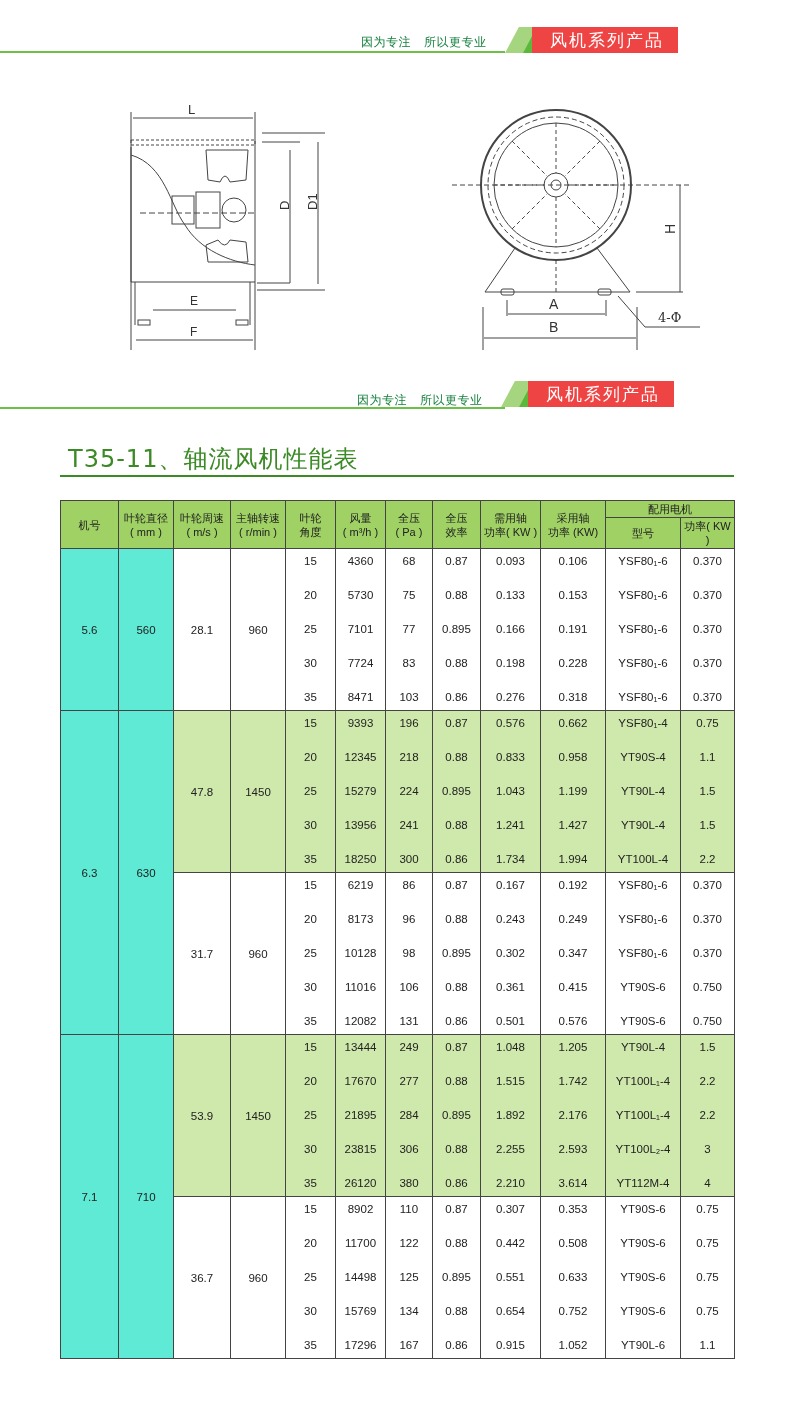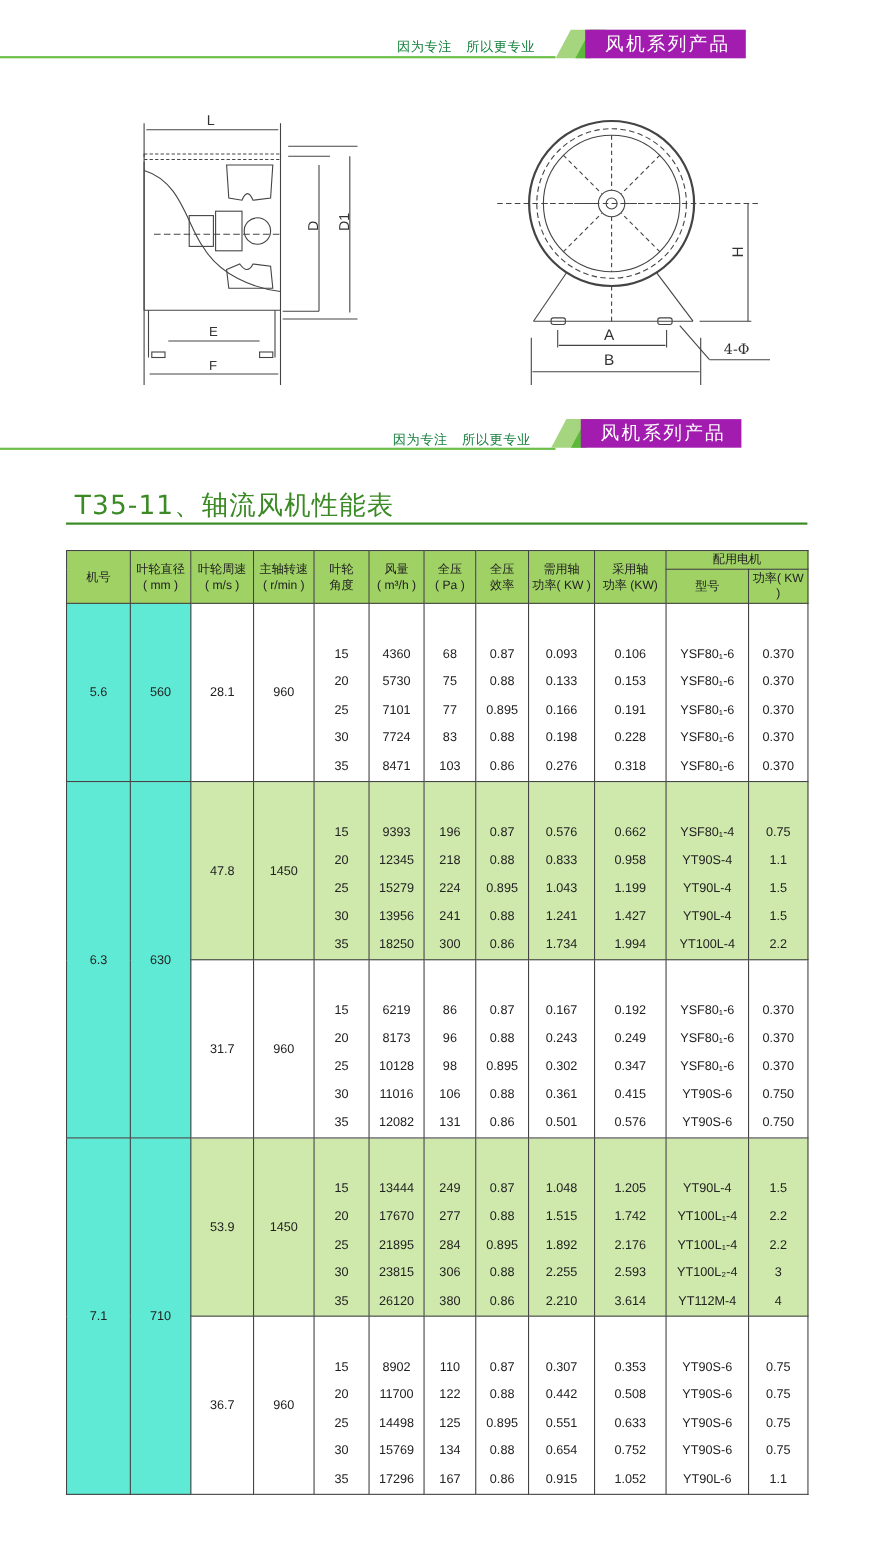--- a/index.html
+++ b/index.html
@@ -2,35 +2,35 @@
 <html><head>
 <meta charset="utf-8">
 <style>
   * { box-sizing: border-box; margin: 0; padding: 0; }
   body { width: 790px; height: 1417px; background: #ffffff; font-family: "DejaVu Sans", "Liberation Sans", sans-serif; position: relative; overflow: hidden; color: #222; }
 
   .banner { position: absolute; left: 0; width: 790px; height: 40px; }
   .banner .line { position: absolute; left: 0; width: 505px; height: 2px; background: #6cc04a; }
   .banner .slogan { position: absolute; font-size: 12px; color: #15803d; letter-spacing: 0.5px; white-space: pre; }
   .banner .tab-slant { position: absolute; width: 26px; height: 26px; background: #a5d57e; transform: skewX(-28deg); }
-  .banner .tab { position: absolute; height: 26px; background: #a21caf; color: #fff; font-size: 17px; line-height: 26px; padding-left: 18px; letter-spacing: 2px; }
+  .banner .tab { position: absolute; height: 26px; background: #ef4444; color: #fff; font-size: 17px; line-height: 26px; padding-left: 18px; letter-spacing: 2px; }
   .banner .tab-left { position: absolute; width: 14px; height: 26px; background: #5cb83a; transform: skewX(-28deg); }
 
   .drawings { position: absolute; left: 0; top: 80px; width: 790px; height: 290px; }
 
   .title { position: absolute; left: 68px; top: 443px; font-size: 24px; color: #3b8a25; letter-spacing: 1px; }
   .title-rule { position: absolute; left: 60px; top: 475px; width: 674px; height: 2px; background: #3b8a25; }
 
   table.perf { position: absolute; left: 60px; top: 500px; width: 674px; border-collapse: collapse; font-family: "Liberation Sans", sans-serif; font-size: 11.5px; table-layout: fixed; }
   table.perf th { background: #9fd164; color: #222; font-weight: normal; font-size: 11px; line-height: 14px; border: 1px solid #444; padding: 1px 0; text-align: center; }
   table.perf td { border: 1px solid #444; text-align: center; vertical-align: middle; padding: 0; }
   .g-dark { background: #5eead4; }
   .g-light { background: #cfe8ac; }
   .g-white { background: #ffffff; }
-  .cell-list { display: flex; flex-direction: column; justify-content: flex-end; height: 100%; }
+  .cell-list { display: flex; flex-direction: column; justify-content: space-between; height: 100%; }
   .cell-list span { display: block; height: 25.5px; line-height: 25.5px; }
   .grp td { height: 162px; }
 </style>
 </head>
 <body>
 
 <div class="banner" style="top:22px;">
   <div class="line" style="top:29px;"></div>
   <div class="slogan" style="left:361px; top:12px;">因为专注   所以更专业</div>
   <div class="tab-slant" style="left:512px; top:5px;"></div>

